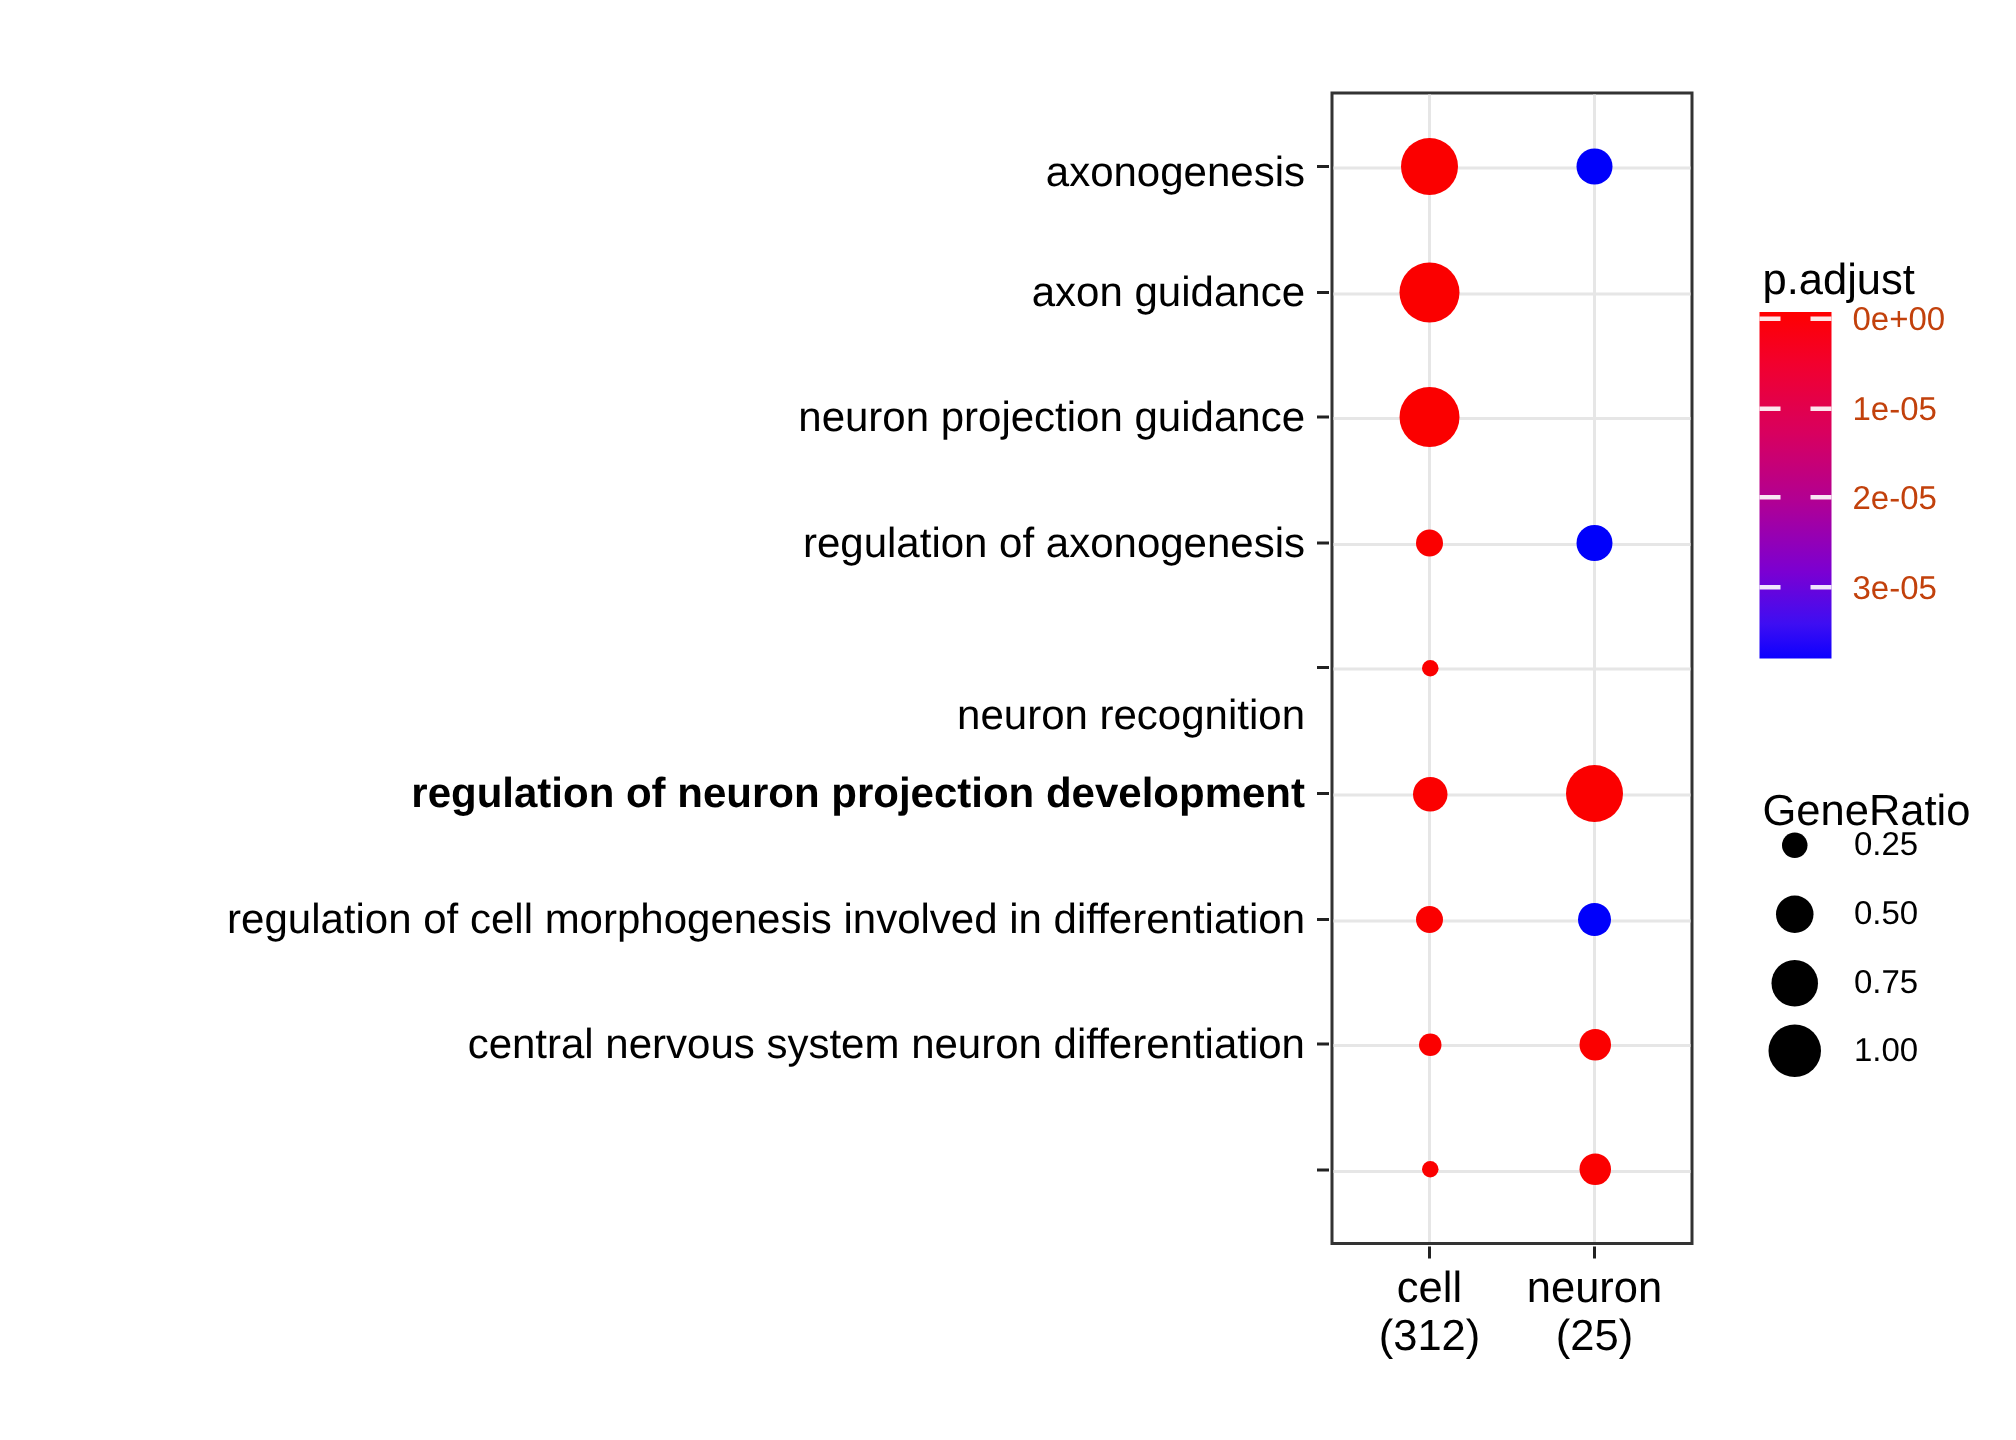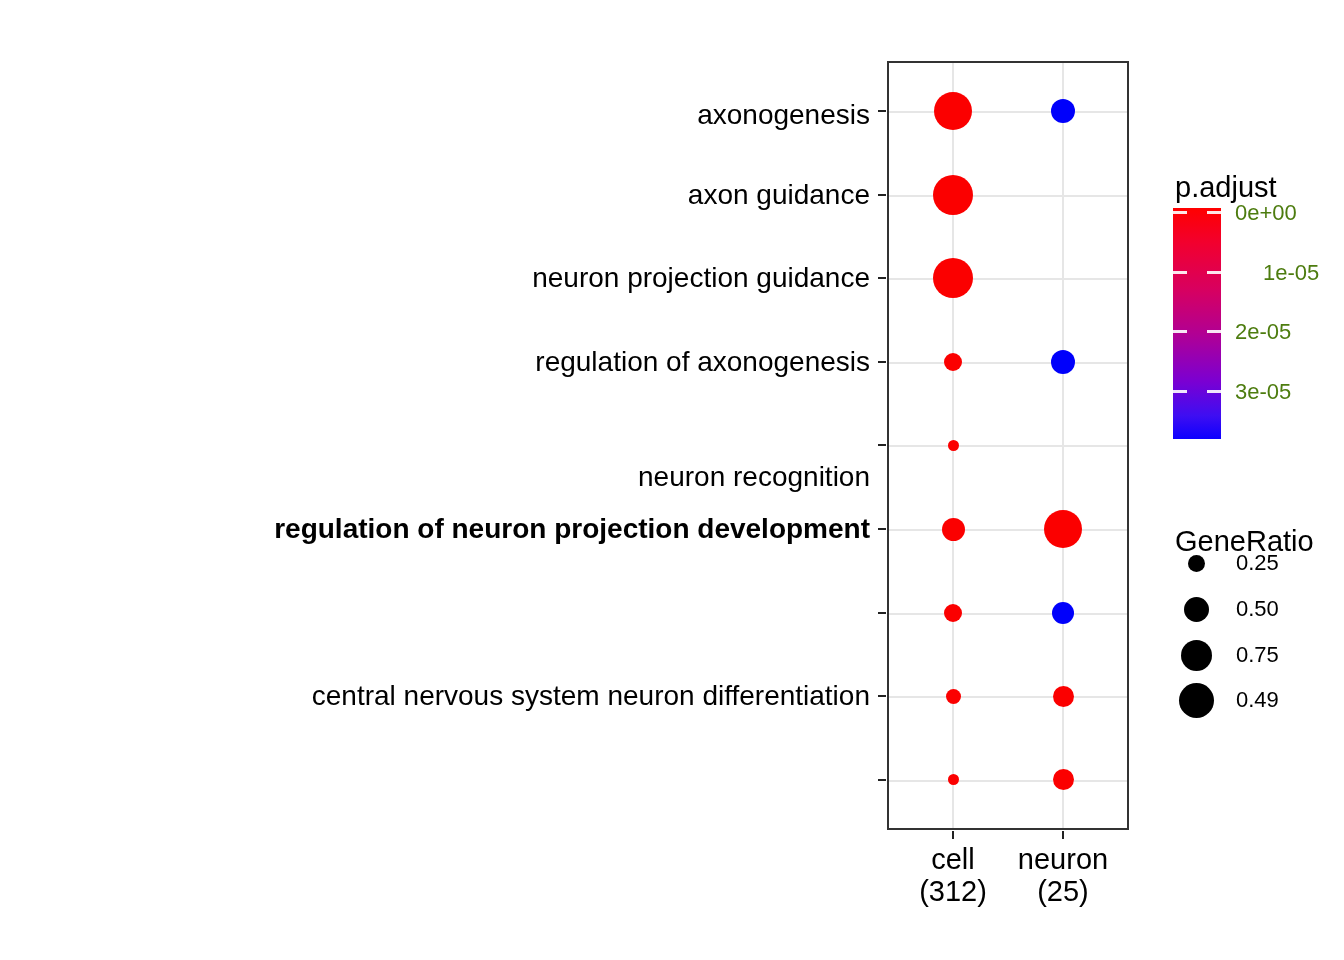--- a/index.html
+++ b/index.html
@@ -28,21 +28,21 @@
   }
   .x-label{
     position:absolute;width:180px;text-align:center;font-size:29px;
     line-height:32px;color:#000;
   }
   .tick-y{position:absolute;width:8px;height:2px;background:#222;}
   .tick-x{position:absolute;width:2px;height:8px;background:#222;}
   .legend-title{position:absolute;font-size:29px;line-height:34px;color:#000;white-space:nowrap;}
   #colorbar{position:absolute;left:1173px;top:208px;width:48px;height:231px;}
   .cb-notch{position:absolute;height:3px;background:rgba(255,255,255,0.9);}
-  .cb-label{position:absolute;left:1235px;height:26px;line-height:26px;font-size:22px;color:#4d7c0f;white-space:nowrap;}
+  .cb-label{position:absolute;left:1235px;height:26px;line-height:26px;font-size:22px;color:#c2410c;white-space:nowrap;}
   .gr-circle{position:absolute;background:#000;border-radius:50%;}
   .gr-label{position:absolute;left:1236px;height:26px;line-height:26px;font-size:22px;color:#000;white-space:nowrap;}
 </style>
 </head>
 <body>
 
 <div id="figure">
   <div id="panel">
       <div class="grid-h" style="top: 48px;"></div>
       <div class="grid-h" style="top: 131.6px;"></div>
@@ -77,20 +77,21 @@
       <div class="y-label" style="top: 177.6px;">axon guidance</div>
       <div class="tick-y" style="left: 878px; top: 193.6px;"></div>
       <div class="y-label" style="top: 261.2px;">neuron projection guidance</div>
       <div class="tick-y" style="left: 878px; top: 277.2px;"></div>
       <div class="y-label" style="top: 344.8px;">regulation of axonogenesis</div>
       <div class="tick-y" style="left: 878px; top: 360.8px;"></div>
       <div class="y-label" style="top: 428.4px; margin-top: 32px;">neuron recognition</div>
       <div class="tick-y" style="left: 878px; top: 444.4px;"></div>
       <div class="y-label" style="top: 512px; font-weight: bold;">regulation of neuron projection development</div>
       <div class="tick-y" style="left: 878px; top: 528px;"></div>
+      <div class="y-label" style="top: 595.6px;">regulation of cell morphogenesis involved in differentiation</div>
       <div class="tick-y" style="left: 878px; top: 611.6px;"></div>
       <div class="y-label" style="top: 679.2px;">central nervous system neuron differentiation</div>
       <div class="tick-y" style="left: 878px; top: 695.2px;"></div>
       <div class="tick-y" style="left: 878px; top: 778.8px;"></div>
     </div>
   <div id="x-axis" class="abs" style="left:0;top:0;width:1344px;height:960px;pointer-events:none;">
       <div class="tick-x" style="left: 952px; top: 831px;"></div>
       <div class="x-label" style="left: 863px; top: 843px;">
         <div>cell</div>
         <div>(312)</div>
@@ -103,33 +104,33 @@
     </div>
 
   <div class="legend-title" style="left:1175px;top:170px;">p.adjust</div>
   <div id="colorbar" style="background: linear-gradient(rgb(255, 0, 0) 0%, rgb(242, 0, 46) 15%, rgb(216, 0, 95) 35%, rgb(176, 0, 149) 55%, rgb(123, 0, 210) 75%, rgb(62, 14, 242) 90%, rgb(13, 0, 255) 100%);"></div>
   <div id="colorbar-extras" class="abs" style="left:0;top:0;width:1344px;height:960px;pointer-events:none;">
       <div class="cb-notch" style="left: 1173px; top: 210.927px; width: 14px;"></div>
       <div class="cb-notch" style="left: 1207px; top: 210.927px; width: 14px;"></div>
       <div class="cb-label" style="top: 199.927px;">0e+00</div>
       <div class="cb-notch" style="left: 1173px; top: 270.987px; width: 14px;"></div>
       <div class="cb-notch" style="left: 1207px; top: 270.987px; width: 14px;"></div>
-      <div class="cb-label" style="top: 259.987px; margin-left: 28px;">1e-05</div>
+      <div class="cb-label" style="top: 259.987px;">1e-05</div>
       <div class="cb-notch" style="left: 1173px; top: 330.123px; width: 14px;"></div>
       <div class="cb-notch" style="left: 1207px; top: 330.123px; width: 14px;"></div>
       <div class="cb-label" style="top: 319.123px;">2e-05</div>
       <div class="cb-notch" style="left: 1173px; top: 389.952px; width: 14px;"></div>
       <div class="cb-notch" style="left: 1207px; top: 389.952px; width: 14px;"></div>
       <div class="cb-label" style="top: 378.952px;">3e-05</div>
     </div>
 
   <div class="legend-title" style="left:1175px;top:524px;">GeneRatio</div>
   <div id="size-legend" class="abs" style="left:0;top:0;width:1344px;height:760px;pointer-events:none;">
       <div class="gr-circle" style="height: 17px; width: 17px; left: 1187.5px; top: 554.5px;"></div>
       <div class="gr-label" style="top: 550px;">0.25</div>
       <div class="gr-circle" style="height: 25px; width: 25px; left: 1183.5px; top: 596.5px;"></div>
       <div class="gr-label" style="top: 596px;">0.50</div>
       <div class="gr-circle" style="height: 31px; width: 31px; left: 1180.5px; top: 639.5px;"></div>
       <div class="gr-label" style="top: 642px;">0.75</div>
       <div class="gr-circle" style="height: 35px; width: 35px; left: 1178.5px; top: 682.5px;"></div>
-      <div class="gr-label" style="top: 687px;">0.49</div>
+      <div class="gr-label" style="top: 687px;">1.00</div>
     </div>
 </div>
 
 </body></html>

